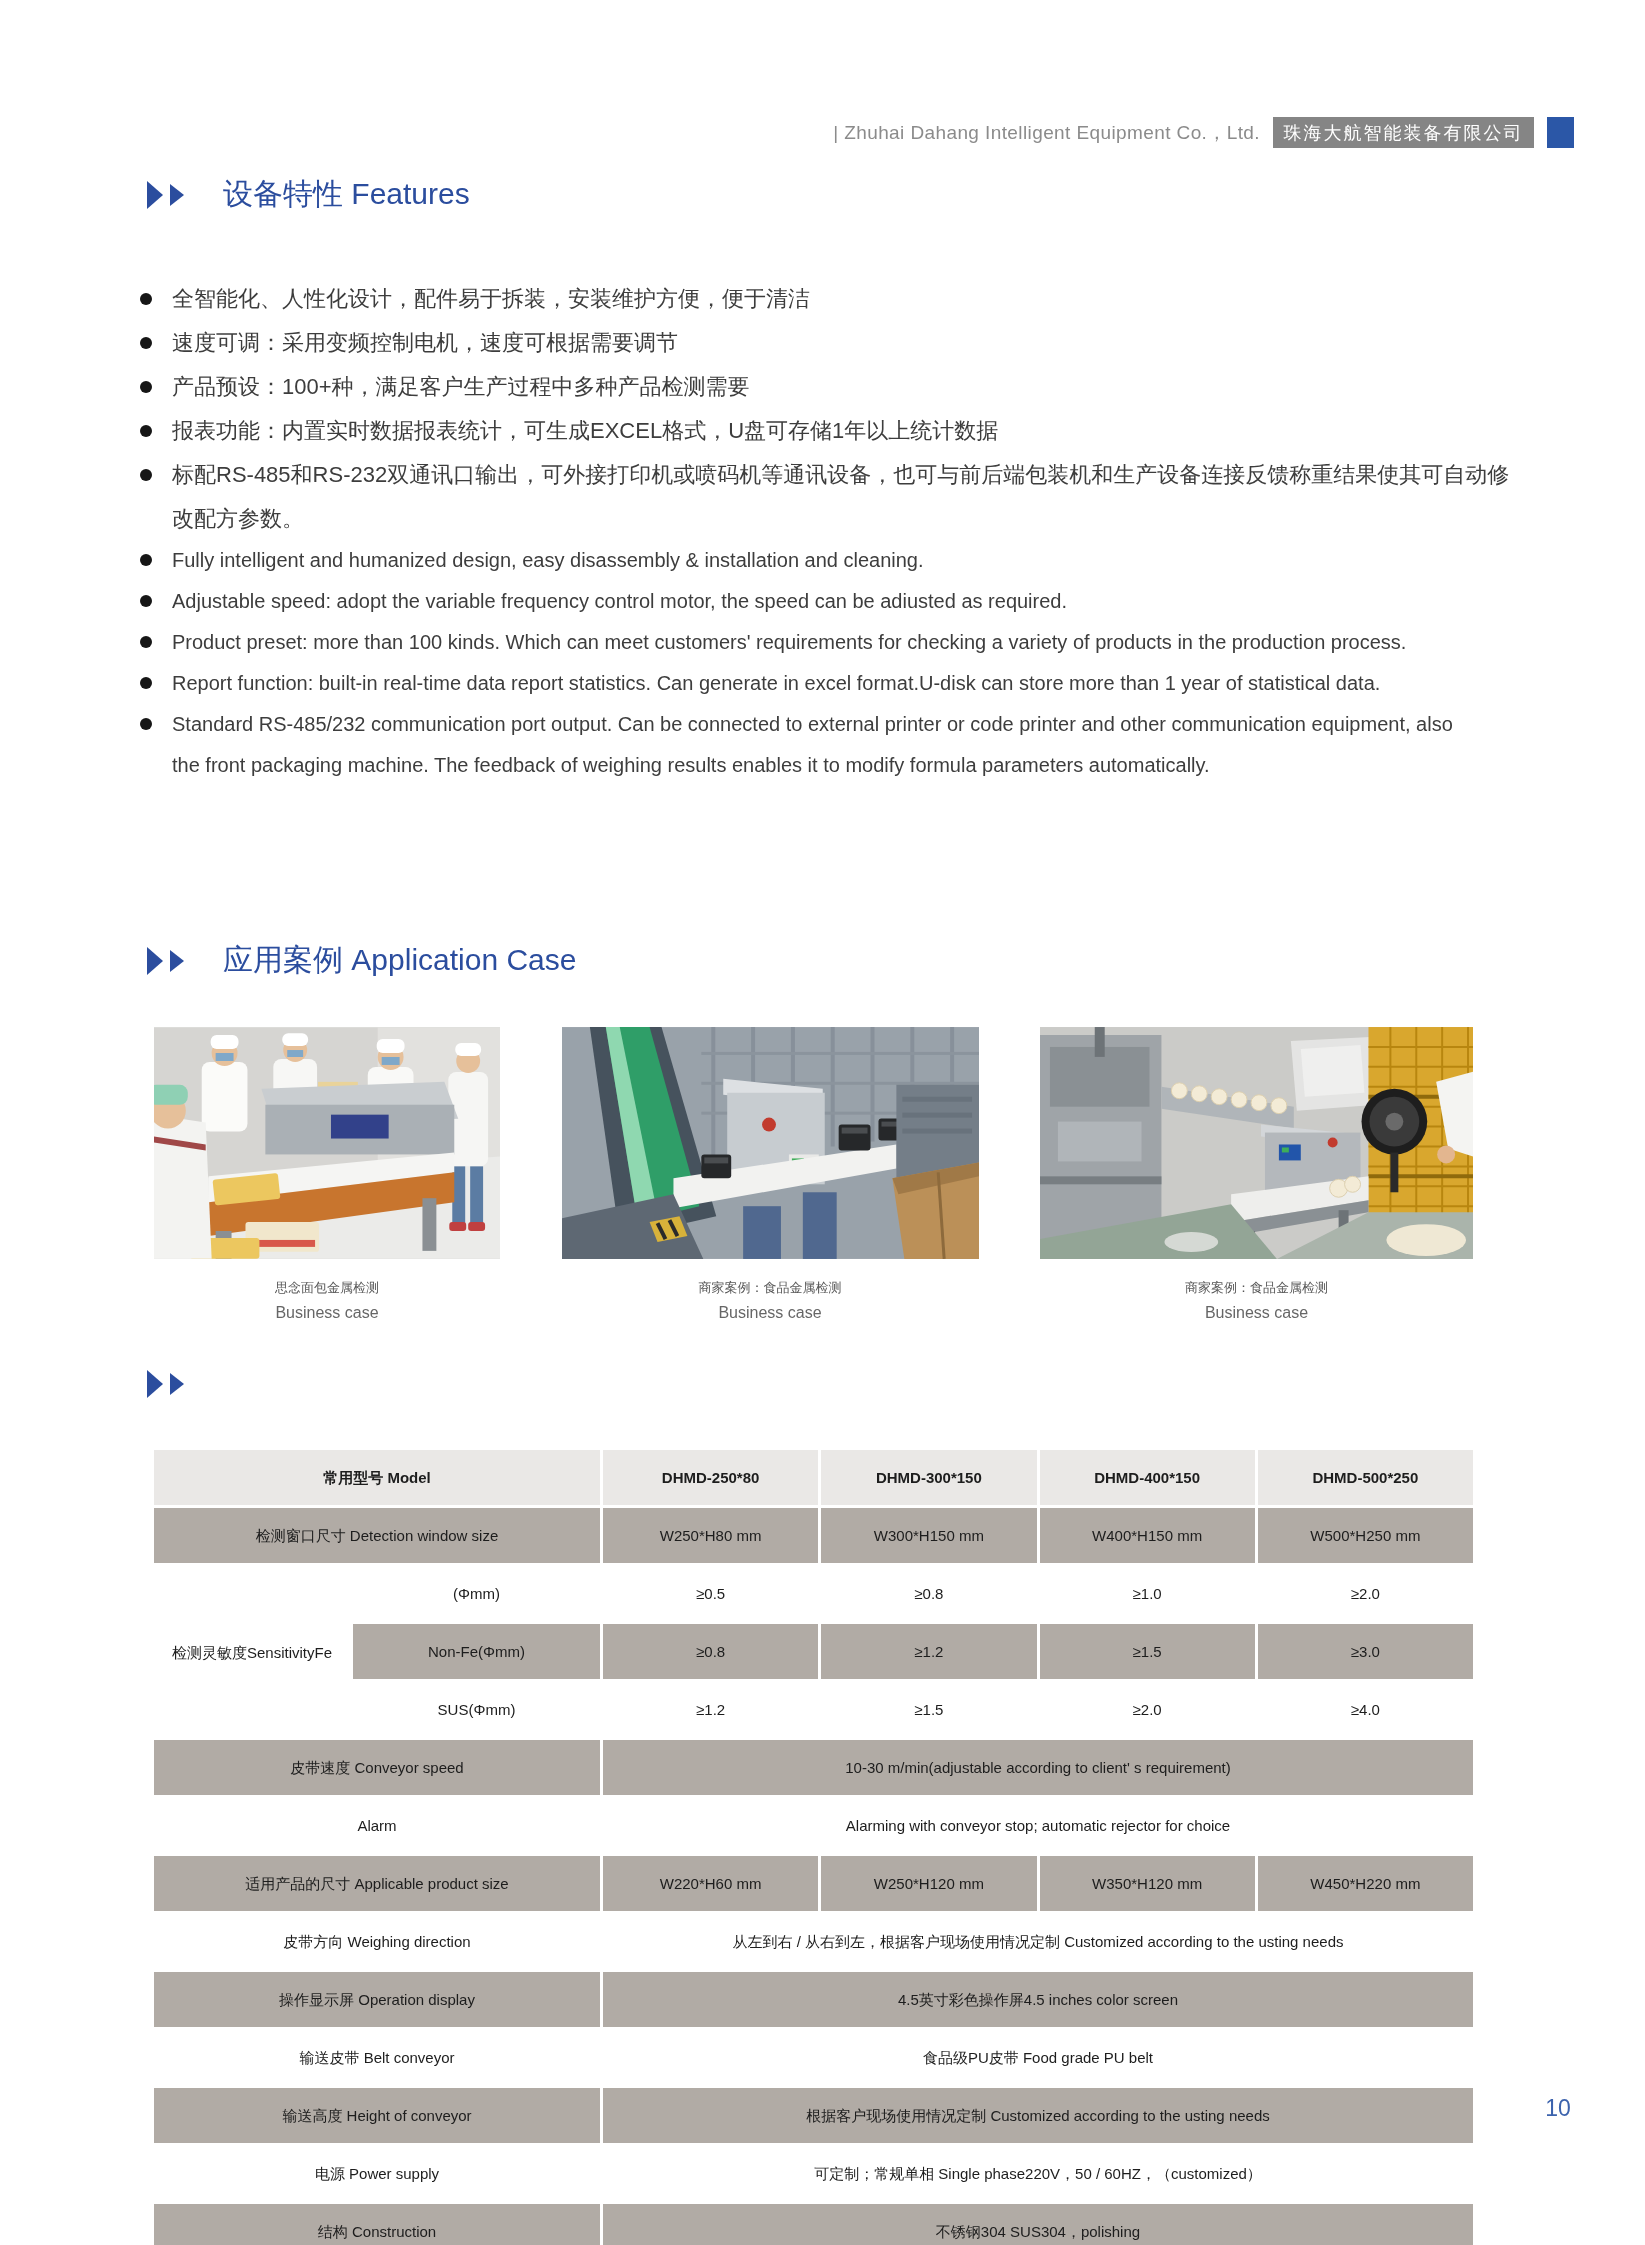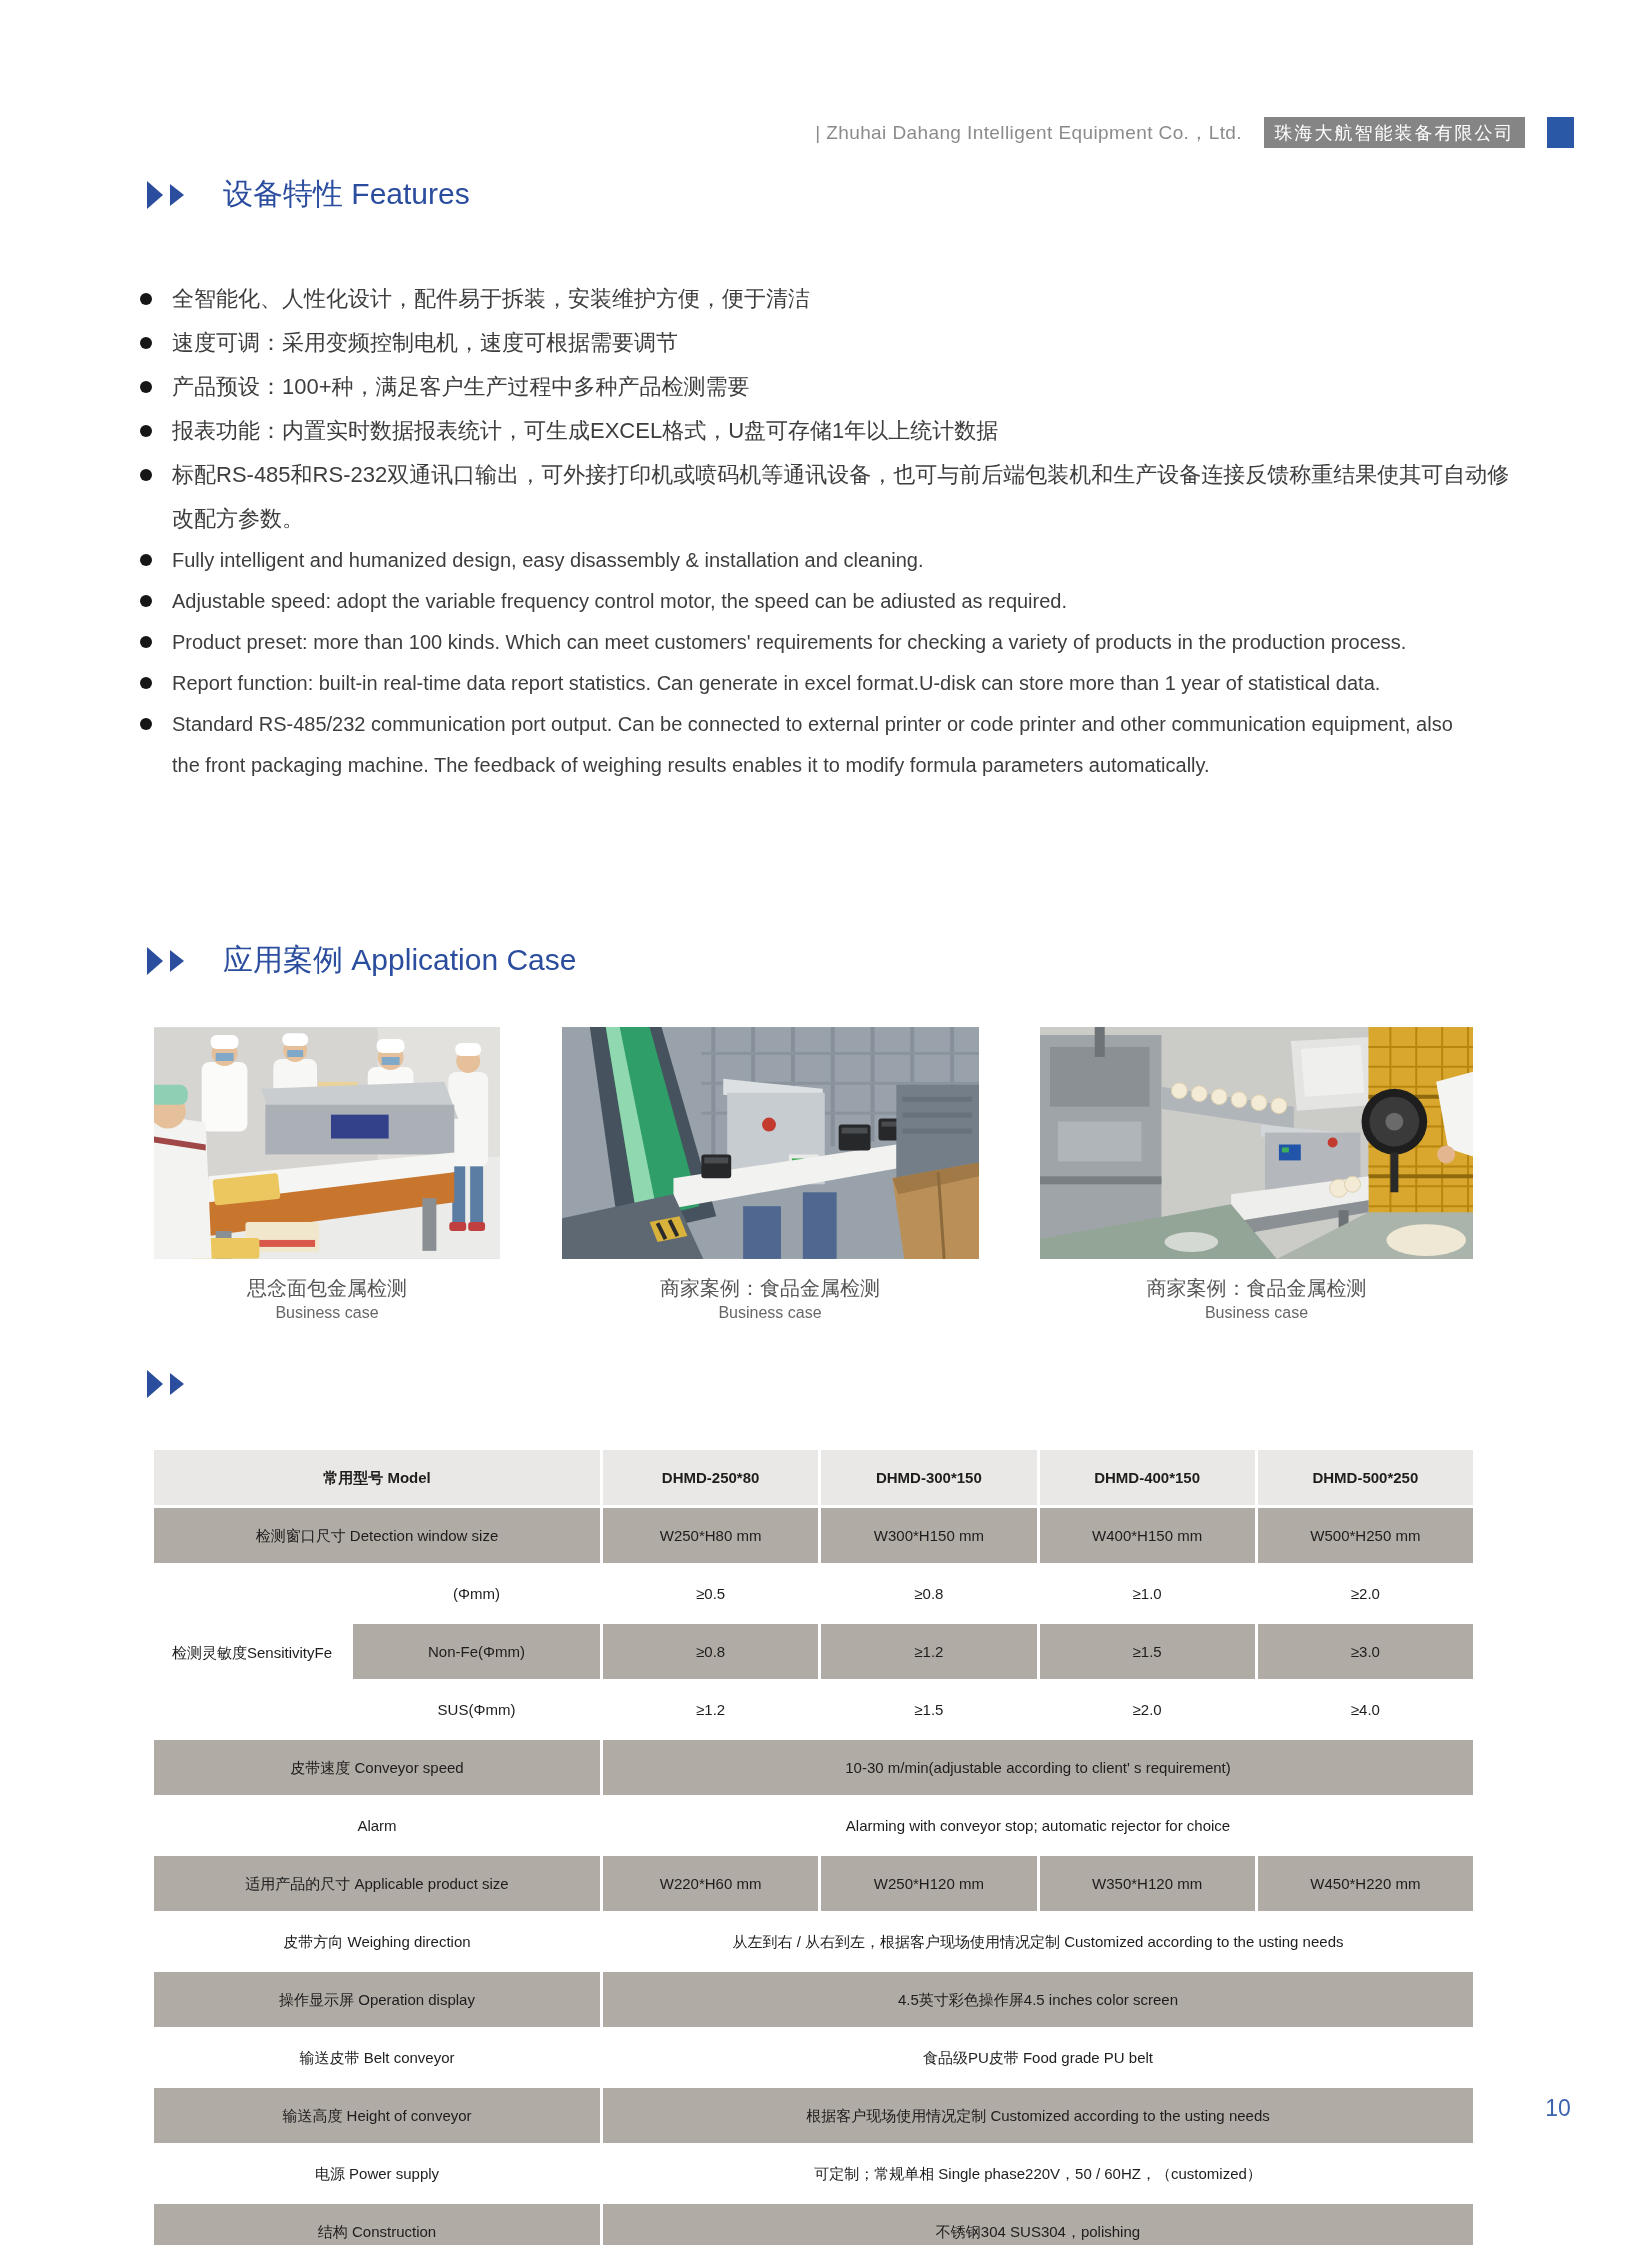--- a/index.html
+++ b/index.html
@@ -4,21 +4,21 @@
 <style>
   html,body { margin:0; padding:0; background:#ffffff; }
   .page {
     position:relative; width:1646px; height:2246px; background:#ffffff;
     font-family:"Liberation Sans", sans-serif; overflow:hidden;
   }
 
   
   .header-bar {
     position:absolute; top:117px; left:0; width:1574px;
-    display:flex; justify-content:flex-end; align-items:center; gap:22px;
+    display:flex; justify-content:flex-end; align-items:center; gap:13px;
   }
   .company-en { color:#8b8b8b; font-size:19px; letter-spacing:0.4px; white-space:nowrap; }
   .company-badge {
     width:261px; height:31px; background:#858585; color:#ffffff;
     font-size:18px; letter-spacing:2px;
     display:flex; align-items:center; justify-content:center; white-space:nowrap;
   }
   .badge-square { width:27px; height:31px; background:#2b57a7; }
 
   
@@ -40,21 +40,21 @@
   #features-cn .bullet-icon { top:16px; }
   #features-en .bullet-icon { top:14px; }
 
   
   .cases {
     position:absolute; top:1027px; left:154px; width:1319px;
     display:flex; justify-content:space-between;
   }
   .case { display:flex; flex-direction:column; align-items:center; }
   .case-photo { height:232px; display:block; }
-  .case-caption-cn { margin-top:16px; font-size:20px; color:#575757; line-height:26px; text-align:center; }
+  .case-caption-cn { margin-top:16px; font-size:13px; color:#575757; line-height:26px; text-align:center; }
   .case-caption-en { font-size:16px; color:#666666; line-height:24px; text-align:center; }
 
   
   .params-table { position:absolute; top:1450px; left:154px; width:1319px; font-size:15px; color:#1d1d1d; }
   .trow { display:flex; gap:3px; margin-bottom:3px; height:55px; }
   .cell {
     display:flex; align-items:center; justify-content:center;
     text-align:center; line-height:19px; padding:0 6px; box-sizing:border-box;
   }
   .cell.shaded { background:#b1aba5; }

